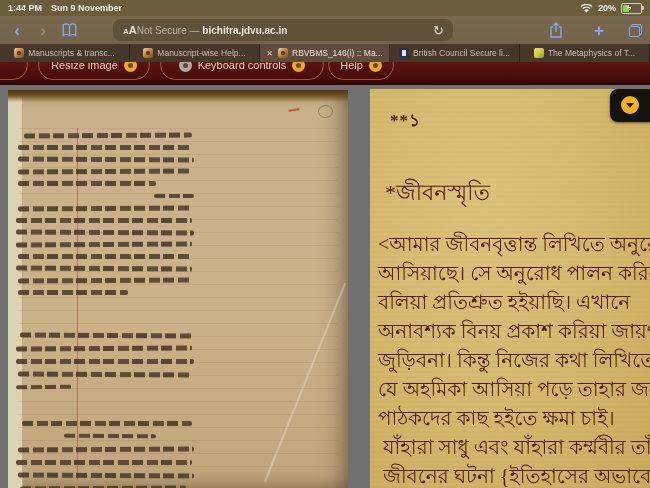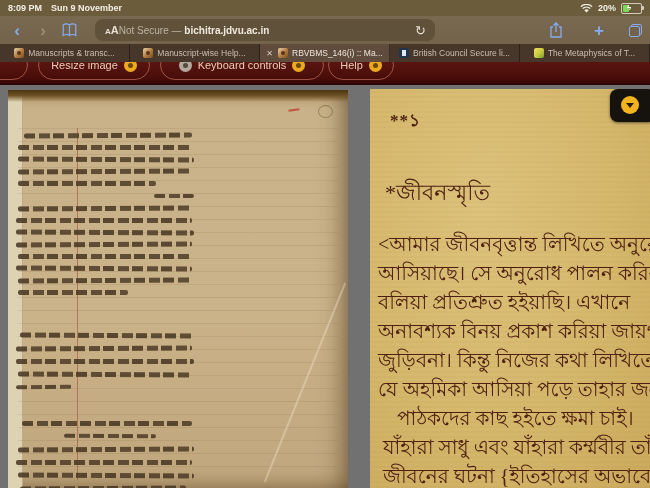--- a/index.html
+++ b/index.html
@@ -29,21 +29,21 @@
     position:absolute;left:0;top:16px;width:650px;height:28px;
     background:linear-gradient(180deg,#796951 0%,#73634a 100%);
     display:flex;align-items:center;z-index:29;
   }
   .tb-icon{color:#86acf0;font-size:17px;line-height:1;width:26px;text-align:center;
     font-weight:bold;cursor:default;}
   .tb-icon.disabled{color:#9c8e79;}
   .tb-icon svg{display:block;margin:0 auto;}
   .tb-back{margin-left:4px;}
   .url-bar{
-    position:absolute;left:95px;top:3px;width:340px;height:22px;
+    position:absolute;left:113px;top:3px;width:340px;height:22px;
     background:#60523a;border-radius:8px;display:flex;align-items:center;
     color:#d9d2c6;font-size:10px;
   }
   .aa-btn{color:#e6dfd2;font-size:11px;font-weight:bold;padding:0 0 0 10px;letter-spacing:0;}
   .aa-btn .small-a{font-size:8px;}
   .url-text{flex:1;white-space:nowrap;overflow:hidden;}
   .url-prefix{color:#bdb4a6;}
   .url-domain{color:#efe9de;font-weight:bold;}
   .refresh-btn{color:#e0d9cc;font-size:13px;padding:0 9px 0 0;font-weight:normal;}
   .tb-right{position:absolute;right:8px;top:0;height:28px;display:flex;align-items:center;gap:17px;}
@@ -120,21 +120,21 @@
     border-radius:50%;background:#f2b31f;}
   .panel-toggle .tri{position:absolute;left:16px;top:14px;width:0;height:0;
     border-left:4px solid transparent;border-right:4px solid transparent;
     border-top:5px solid #2a1d07;}
 </style>
 </head>
 <body>
 
 <div class="status-bar">
   <div class="sb-left">
-    <span>8:09 PM</span><span>Sun 9 November</span>
+    <span>1:44 PM</span><span>Sun 9 November</span>
   </div>
   <div class="sb-right">
     <span class="wifi-icon">
       <svg width="13" height="9" viewBox="0 0 13 9">
         <path d="M6.5 8.5 L4.3 6.2 a3.4 3.4 0 0 1 4.4 0 Z" fill="#f4efe6"></path>
         <path d="M2.7 4.6 a5.6 5.6 0 0 1 7.6 0" stroke="#f4efe6" stroke-width="1.3" fill="none"></path>
         <path d="M0.9 2.6 a8.2 8.2 0 0 1 11.2 0" stroke="#f4efe6" stroke-width="1.3" fill="none"></path>
       </svg>
     </span>
     <span>20%</span>
@@ -253,21 +253,21 @@
   <div class="panel">
     <div class="panel-line p-marker">**১</div>
     <div class="panel-line p-title">*জীবনস্মৃতি</div>
     <div id="transcription-body">
         <div class="panel-line p-body" style="top: 140px; left: 8px;">&lt;আমার জীবনবৃত্তান্ত লিখিতে অনুরোধ</div>
         <div class="panel-line p-body" style="top: 169px; left: 8px;">আসিয়াছে। সে অনুরোধ পালন করিব</div>
         <div class="panel-line p-body" style="top: 198px; left: 8px;">বলিয়া প্রতিশ্রুত হইয়াছি। এখানে</div>
         <div class="panel-line p-body" style="top: 227px; left: 8px;">অনাবশ্যক বিনয় প্রকাশ করিয়া জায়গা</div>
         <div class="panel-line p-body" style="top: 256px; left: 8px;">জুড়িবনা। কিন্তু নিজের কথা লিখিতে বসি</div>
         <div class="panel-line p-body" style="top: 285px; left: 8px;">যে অহমিকা আসিয়া পড়ে তাহার জন্য</div>
-        <div class="panel-line p-body" style="top: 314px; left: 8px; margin-left: 19px;">পাঠকদের কাছ হইতে ক্ষমা চাই।</div>
+        <div class="panel-line p-body" style="top: 314px; left: 8px;">পাঠকদের কাছ হইতে ক্ষমা চাই।</div>
         <div class="panel-line p-body" style="top: 343px; left: 13px;">যাঁহারা সাধু এবং যাঁহারা কর্ম্মবীর তাঁহা</div>
         <div class="panel-line p-body" style="top: 372px; left: 13px;">জীবনের ঘটনা {ইতিহাসের অভাবে} ন</div>
       </div>
     <div class="panel-toggle">
       <span class="knob"></span>
       <span class="tri"></span>
     </div>
   </div>
 </div>
 

